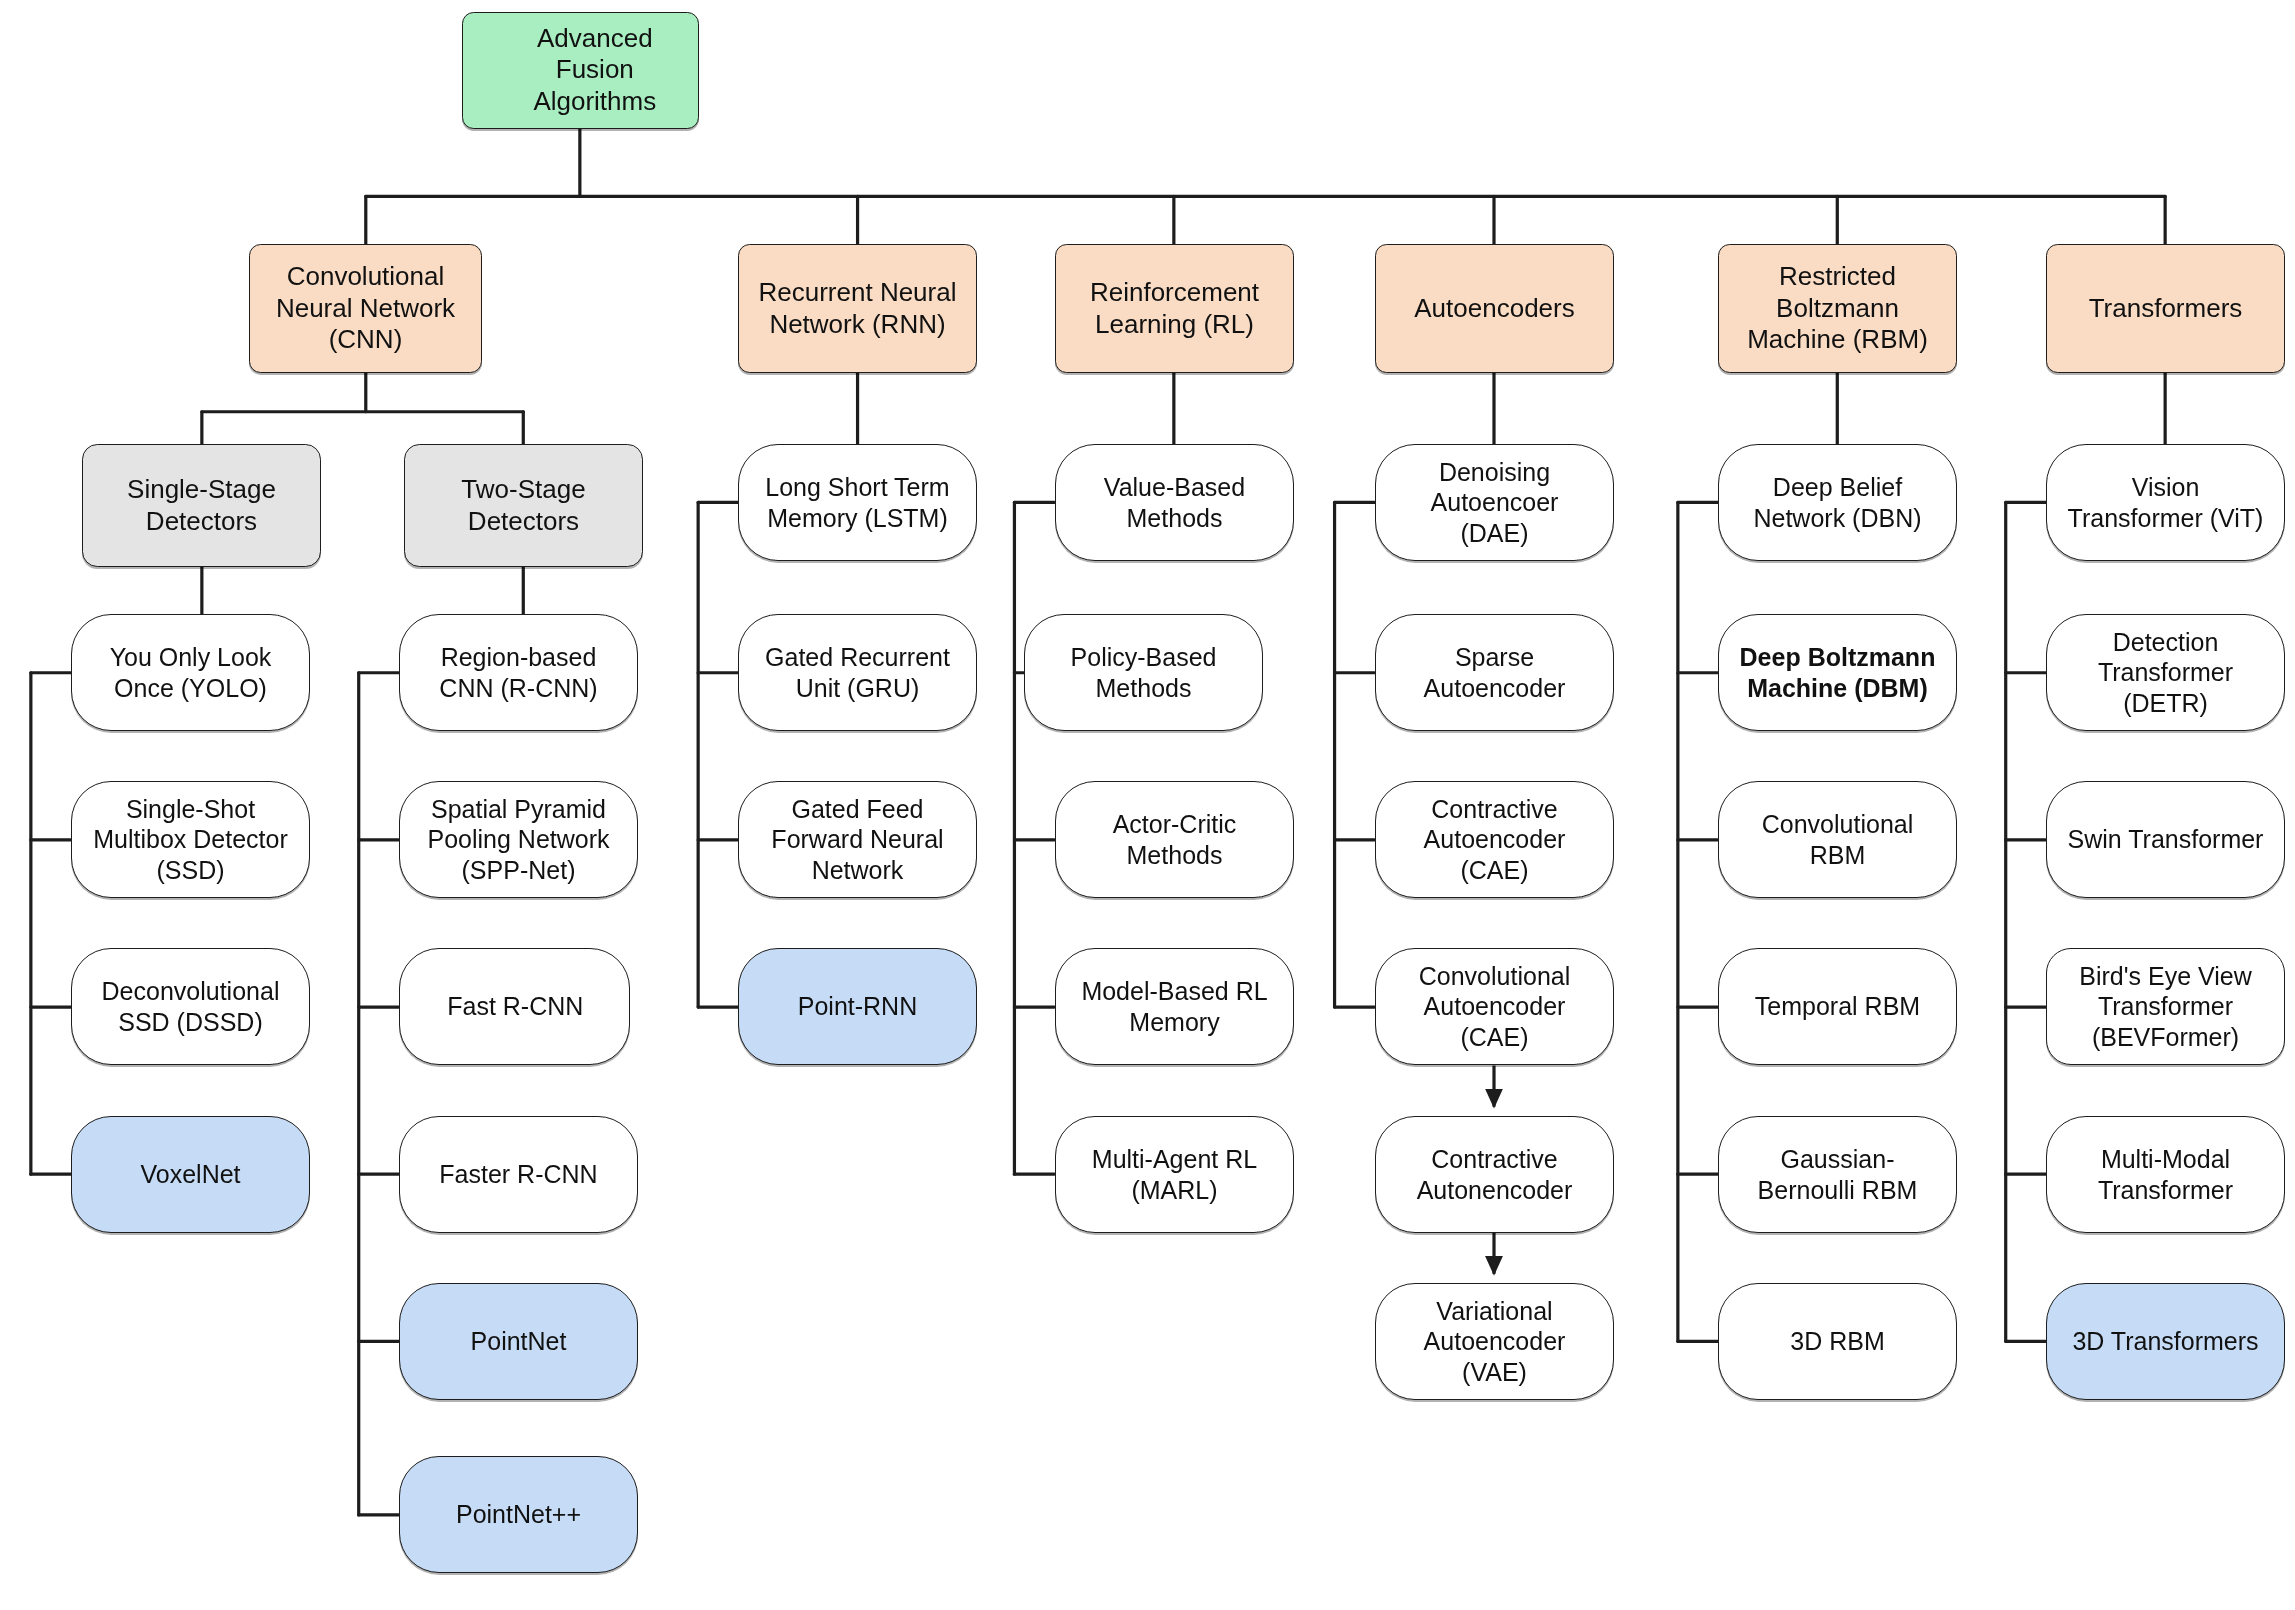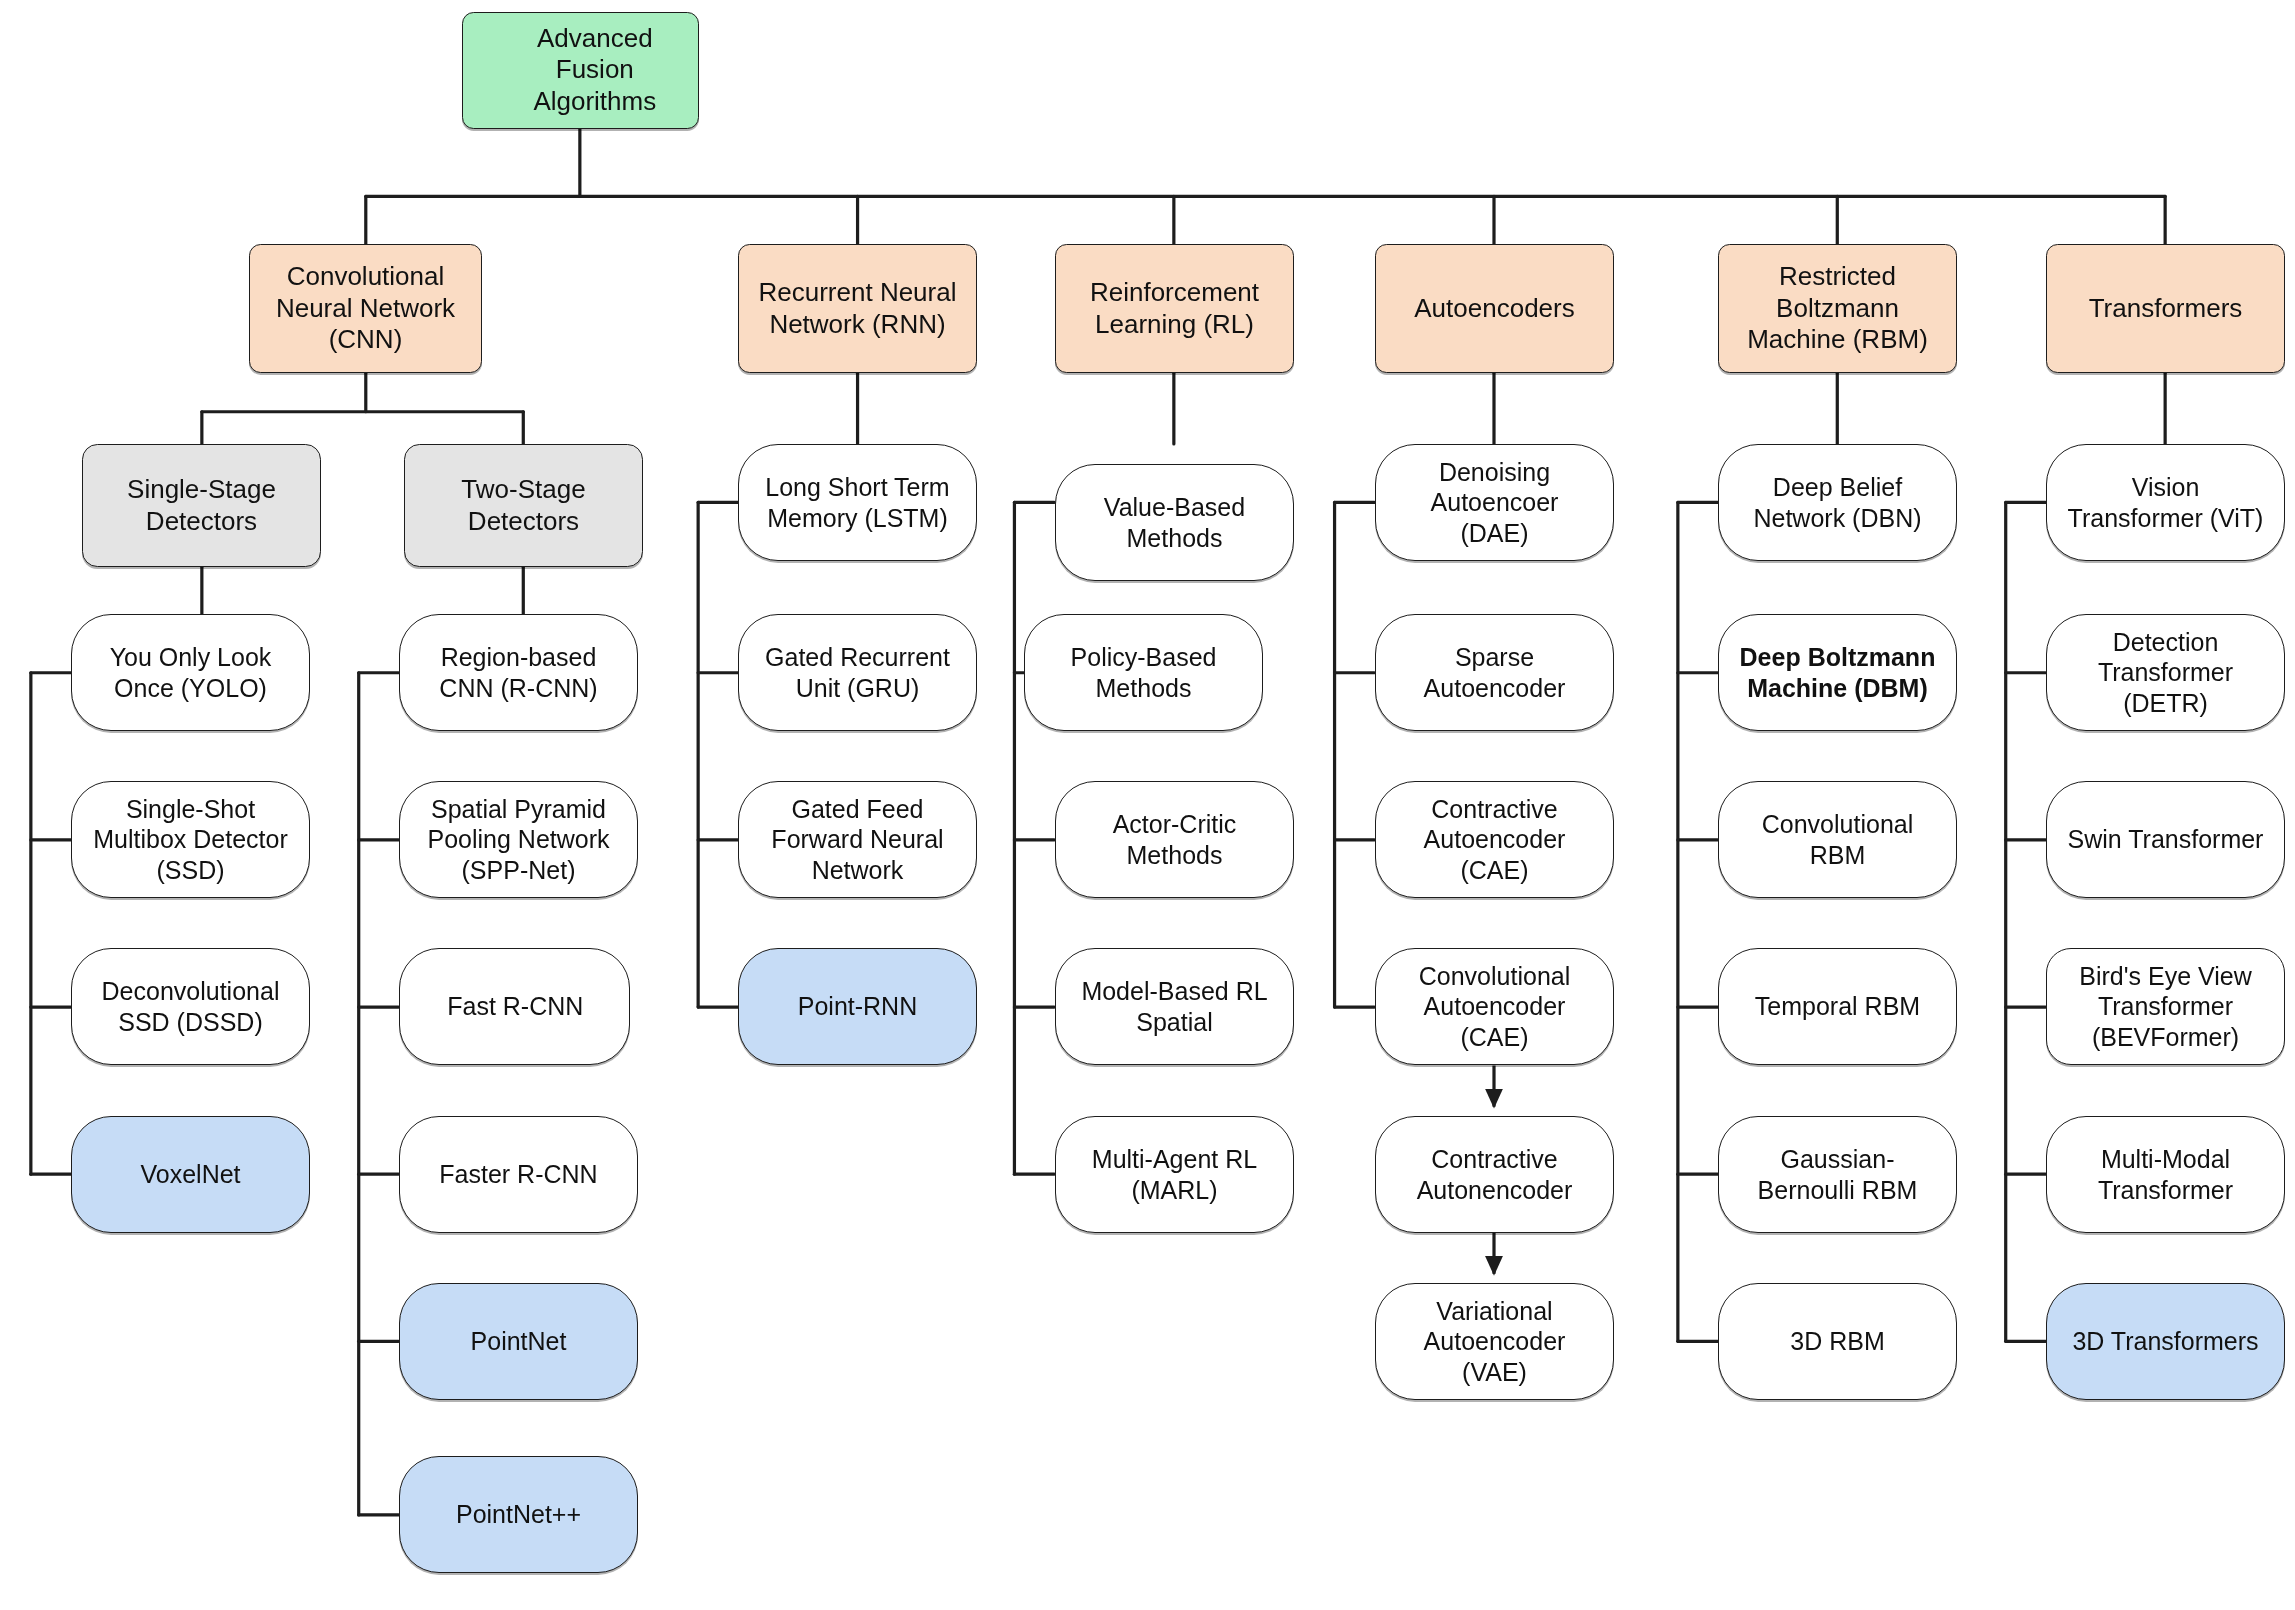--- a/index.html
+++ b/index.html
@@ -185,28 +185,28 @@
 
   <div class="node leaf" style="left: 738px; top: 444px; width: 239px; height: 117px;">Long Short Term
 Memory (LSTM)</div>
   <div class="node leaf" style="left: 738px; top: 614px; width: 239px; height: 117px;">Gated Recurrent
 Unit (GRU)</div>
   <div class="node leaf" style="left: 738px; top: 781px; width: 239px; height: 117px;">Gated Feed
 Forward Neural
 Network</div>
   <div class="node leaf blue" style="left: 738px; top: 948px; width: 239px; height: 117px;">Point-RNN</div>
 
-  <div class="node leaf" style="left: 1055px; top: 444px; width: 239px; height: 117px; margin-top: 20px;">Value-Based
+  <div class="node leaf" style="left: 1055px; top: 444px; width: 239px; height: 117px;">Value-Based
 Methods</div>
   <div class="node leaf" style="left: 1024px; top: 614px; width: 239px; height: 117px;">Policy-Based
 Methods</div>
   <div class="node leaf" style="left: 1055px; top: 781px; width: 239px; height: 117px;">Actor-Critic
 Methods</div>
   <div class="node leaf" style="left: 1055px; top: 948px; width: 239px; height: 117px;">Model-Based RL
-Spatial</div>
+Memory</div>
   <div class="node leaf" style="left: 1055px; top: 1116px; width: 239px; height: 117px;">Multi-Agent RL
 (MARL)</div>
 
   <div class="node leaf" style="left: 1375px; top: 444px; width: 239px; height: 117px;">Denoising
 Autoencoer
 (DAE)</div>
   <div class="node leaf" style="left: 1375px; top: 614px; width: 239px; height: 117px;">Sparse
 Autoencoder</div>
   <div class="node leaf" style="left: 1375px; top: 781px; width: 239px; height: 117px;">Contractive
 Autoencoder

